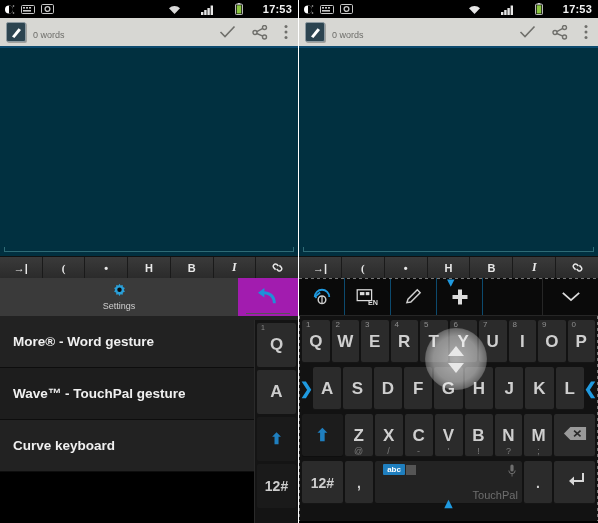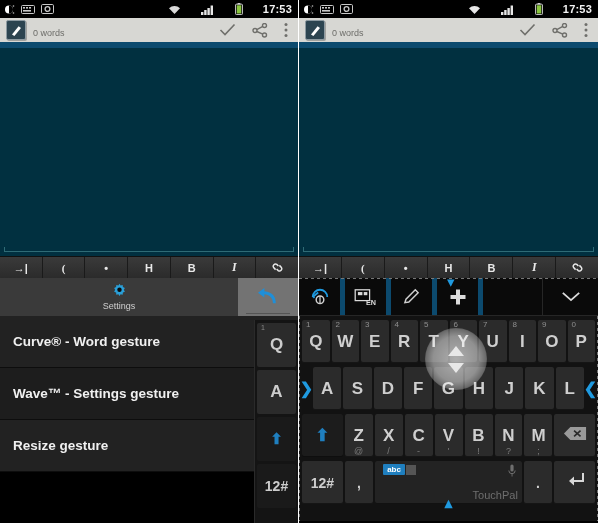--- a/index.html
+++ b/index.html
@@ -20,21 +20,21 @@
   }
   .sb-left { display: flex; align-items: center; gap: 6px; }
   .sb-right { margin-left: auto; display: flex; align-items: center; gap: 20px; }
   .sb-time { color: #f2f2f2; font-size: 11px; font-weight: bold; letter-spacing: .2px; padding-right:2px;}
   .ico { display: inline-block; line-height: 0; }
 
   
   .appbar {
     height: 30px; background: #d7d7d3;
     display: flex; align-items: center; padding: 0 6px;
-    border-bottom: 6px solid #0c4a6e;
+    border-bottom: 2px solid #0c4a6e;
   }
   .applogo {
     width: 20px; height: 20px; background: #2c4450;
     border: 1px solid #8d9aa1; border-radius: 2px;
     display: flex; align-items: center; justify-content: center;
     box-shadow: 1px 1px 0 rgba(0,0,0,.25);
   }
   .wordcount { color: #6d6d69; font-size: 9px; margin-left: 7px; margin-top: 6px; }
   .appbar-actions { margin-left: auto; display: flex; align-items: center; gap: 16px; padding-right: 4px; }
 
@@ -58,21 +58,21 @@
     flex: 1; border-right: 1px solid #1a1a1a;
     display: flex; align-items: center; justify-content: center;
     color: #e8e8e8; font-size: 11px; font-weight: bold;
     background: linear-gradient(#3a3a3a, #2b2b2b);
   }
   .fb-key:last-child { border-right: none; }
   .fb-key.italic { font-style: italic; font-family: "Liberation Serif", serif; font-size:12px;}
   .fb-key.serif { font-family: "Liberation Serif", serif; }
 
   
-  .tabrow { display: flex; height: 38px; background: #737373; }
+  .tabrow { display: flex; height: 38px; background: #a21caf; }
   .tab {
     flex: 1; display: flex; flex-direction: column;
     align-items: center; justify-content: center; gap: 1px;
     color: #cfcfcf; font-size: 9px;
   }
   .tab.active { background: #3a3a3a; }
   .tab-label { font-size: 9px; color: #cfcfcf; }
   .tab.back { flex: 0 0 60px; position: relative; }
   .tab.back .underline {
     position:absolute; bottom:2px; left:8px; right:8px; height:1px; background:#555;
@@ -113,21 +113,21 @@
   .peek-shift { color:#1f7fbf; font-size:15px; }
   .peek-12 { font-size:14px; }
 
   
   .kbtoolbar {
     height: 38px; background:#0a0a0a; display:flex; align-items:center;
     border-bottom:1px solid #262626; position:relative;
   }
   .kbt-cell {
     width: 46px; height: 100%; display:flex; align-items:center; justify-content:center;
-    border-right:5px solid #0c4a6e;
+    border-right:1px solid #0c4a6e;
   }
   .kbt-spacer { flex:1; }
   .kbt-cell.last { border-right:none; border-left:1px solid #262626; width:56px; }
   .kb-caret {
     position:absolute; left:148px; top:-4px; color:#1f9ae0; font-size:15px; line-height:1;
   }
 
   .keyboard { background: #121212; padding: 2px 0 0 0; position: relative; height: 205px;}
   .krow { display: flex; align-items: center; height: 47px; padding: 0 2px; }
   .key {
@@ -321,29 +321,29 @@
               <path d="M20 18 C20 9 13 6 5 6" fill="none" stroke="#1f8fd8" stroke-width="3.2"></path>
               <path d="M9 1 L2 6.2 L9 11.5 Z" fill="#1f8fd8"></path>
             </svg>
         </span>
         <span class="underline"></span>
       </div>
     </div>
 
     <div class="settings">
       <div class="srow">
-        <span class="srow-label">Curve® - Word gesture</span>
+        <span class="srow-label">More® - Word gesture</span>
         <span class="cbox"></span>
       </div>
       <div class="srow">
-        <span class="srow-label">Wave™ - Settings gesture</span>
+        <span class="srow-label">Wave™ - TouchPal gesture</span>
         <span class="cbox"></span>
       </div>
       <div class="srow">
-        <span class="srow-label">Resize gesture</span>
+        <span class="srow-label">Curve keyboard</span>
       </div>
     </div>
 
     <div class="peek">
       <div class="peek-key">
         <span class="hint">1</span>
         <span>Q</span>
       </div>
       <div class="peek-key">
         <span>A</span>

